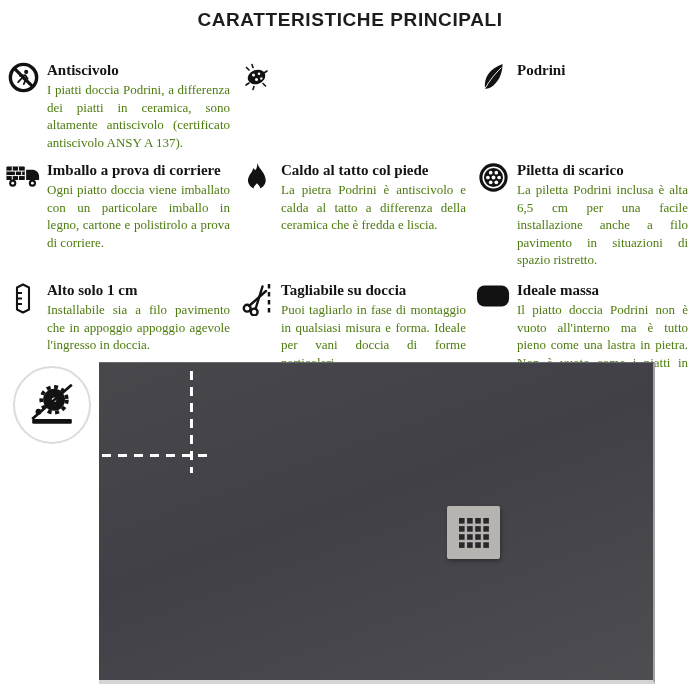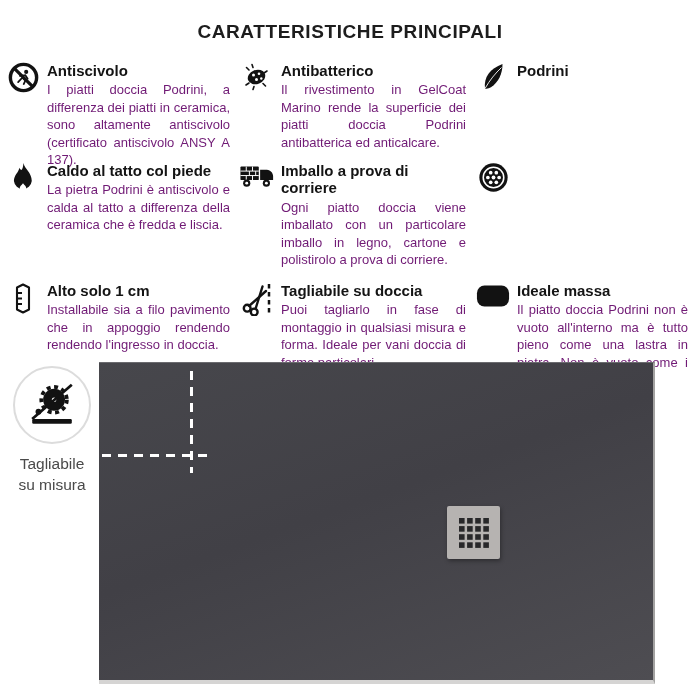--- a/index.html
+++ b/index.html
@@ -1,29 +1,29 @@
 <!DOCTYPE html>
 <html lang="it"><head>
 <meta charset="utf-8">
 <style>
   * { margin:0; padding:0; box-sizing:border-box; }
   html,body { width:700px; height:700px; background:#ffffff; overflow:hidden;
               font-family:"Liberation Sans", sans-serif; }
   .canvas { position:relative; width:700px; height:700px; background:#fff; }
 
-  .page-title { position:absolute; top:21px; left:0; width:700px; text-align:center;
+  .page-title { position:absolute; top:9px; left:0; width:700px; text-align:center;
                 font-size:19px; font-weight:800; letter-spacing:.6px; color:#1d1d1d; }
 
   .features-grid { position:absolute; top:62px; left:6px; width:692px;
                    display:grid; grid-template-columns:234px 236px 222px;
                    grid-template-rows:100px 120px auto; }
-  .feature { display:flex; gap:7px; padding-right:10px; }
+  .feature { display:flex; gap:7px; padding-right:10px;font-family:Liberation Serif, serif; }
   .feature .icon-box { width:34px; flex:0 0 34px; display:flex; justify-content:center; }
   .feature h3 { font-size:15px; font-weight:800; color:#141414; margin-bottom:2px; line-height:1.15; }
-  .feature p  { font-size:13px; color:#701a75; line-height:1.35; text-align:justify;
+  .feature p  { font-size:13px; color:#4d7c0f; line-height:1.35; text-align:justify;
                 hyphens:auto; -webkit-hyphens:auto; }
 
   .badge { position:absolute; left:6px; top:366px; width:92px; text-align:center; }
   .badge .circle { width:78px; height:78px; margin:0 auto; border:2px solid #dcdcdc;
                    border-radius:50%; background:#fff; display:flex;
                    align-items:center; justify-content:center; }
   .badge .label { margin-top:10px; font-size:15.5px; color:#4a4a4a; line-height:1.35; }
 
   .product-photo { position:absolute; left:99px; top:362px; width:556px; height:322px;
                    background:linear-gradient(160deg,#47474c 0%,#414046 45%,#4e4d52 100%);
@@ -72,48 +72,31 @@
             <line x1="11" y1="24.5" x2="10" y2="27.5"></line>
               <line x1="20" y1="21.5" x2="22.5" y2="24"></line>
           </g>
           <ellipse cx="13.5" cy="15" rx="9" ry="7" transform="rotate(-22 13.5 15)" fill="#121212"></ellipse>
           <circle cx="10.5" cy="13" r="1.5" fill="#fff"></circle>
           <circle cx="16" cy="11.8" r="1.3" fill="#fff"></circle>
           <circle cx="13.5" cy="17.5" r="1.5" fill="#fff"></circle>
           <circle cx="18.3" cy="16.5" r="1.2" fill="#fff"></circle>
         </svg>
       </span>
-      <div>
-        <h3>Antibatterico</h3>
-        <p>Il rivestimento in GelCoat Marino rende la superficie dei piatti doccia Podrini antibatterica ed anticalcare.</p>
-      </div>
     </div>
 
     <div class="feature">
       <span class="icon-box">
         <svg width="26" height="30" viewBox="0 0 26 30">
           <path d="M22.5 2 C 10 6.5, 3.5 15.5, 5 26.5 C 6.5 27, 9 26.5, 11 25.3 C 18.5 20, 22.5 12, 22.5 2 Z" fill="#121212"></path>
           <path d="M5 26.5 C 9.5 18.5, 15.5 11, 21.5 5.5" stroke="#ffffff" stroke-width="0.9" fill="none"></path>
         </svg>
       </span>
       <div>
         <h3>Podrini</h3>
-      </div>
-    </div>
-
-    <div class="feature">
-      <span class="icon-box">
-        <svg width="30" height="33" viewBox="0 0 28 32">
-          <path d="M14.5 1 C 15.5 7, 22.5 10, 22.5 18.5 A 8.7 8.7 0 0 1 5.2 18.5 C 5.2 12.5, 9.5 10.5, 10.5 5.5 C 12 8.5, 13.5 9.5, 14.5 1 Z" fill="#121212"></path>
-          <path d="M14 20.5 C 15.6 22.5, 17.2 23.5, 17.2 25.4 A 3.3 3.3 0 0 1 10.8 25.4 C 10.8 23.5, 12.4 22.5, 14 20.5 Z" fill="#fff"></path>
-        </svg>
-      </span>
-      <div>
-        <h3>Caldo al tatto col piede</h3>
-        <p>La pietra Podrini è antiscivolo e calda al tatto a differenza della ceramica che è fredda e liscia.</p>
       </div>
     </div>
 
     <div class="feature">
       <span class="icon-box">
         <svg width="38" height="28" viewBox="0 0 38 28">
           <rect x="0.5" y="3.5" width="20.5" height="15" rx="1" fill="#121212"></rect>
           <g stroke="#ffffff" stroke-width="1.1">
             <line x1="0.5" y1="8.5" x2="21" y2="8.5"></line>
               <line x1="0.5" y1="13.5" x2="21" y2="13.5"></line>
@@ -132,44 +115,61 @@
         </svg>
       </span>
       <div>
         <h3>Imballo a prova di corriere</h3>
         <p>Ogni piatto doccia viene imballato con un particolare imballo in legno, cartone e polistirolo a prova di corriere.</p>
       </div>
     </div>
 
     <div class="feature">
       <span class="icon-box">
+        <svg width="30" height="33" viewBox="0 0 28 32">
+          <path d="M14.5 1 C 15.5 7, 22.5 10, 22.5 18.5 A 8.7 8.7 0 0 1 5.2 18.5 C 5.2 12.5, 9.5 10.5, 10.5 5.5 C 12 8.5, 13.5 9.5, 14.5 1 Z" fill="#121212"></path>
+          <path d="M14 20.5 C 15.6 22.5, 17.2 23.5, 17.2 25.4 A 3.3 3.3 0 0 1 10.8 25.4 C 10.8 23.5, 12.4 22.5, 14 20.5 Z" fill="#fff"></path>
+        </svg>
+      </span>
+      <div>
+        <h3>Caldo al tatto col piede</h3>
+        <p>La pietra Podrini è antiscivolo e calda al tatto a differenza della ceramica che è fredda e liscia.</p>
+      </div>
+    </div>
+
+    <div class="feature">
+      <span class="icon-box">
         <svg width="31" height="31" viewBox="0 0 32 32">
           <circle cx="16" cy="16" r="14.6" fill="#121212"></circle>
           <circle cx="16" cy="16" r="10.6" fill="none" stroke="#fff" stroke-width="1.6"></circle>
           <circle cx="16" cy="16" r="2" fill="#fff"></circle>
           <circle cx="21.8" cy="16" r="1.9" fill="#fff"></circle>
             <circle cx="18.9" cy="21" r="1.9" fill="#fff"></circle>
           <circle cx="13.1" cy="21" r="1.9" fill="#fff"></circle>
             <circle cx="10.2" cy="16" r="1.9" fill="#fff"></circle>
           <circle cx="13.1" cy="11" r="1.9" fill="#fff"></circle>
             <circle cx="18.9" cy="11" r="1.9" fill="#fff"></circle>
         </svg>
       </span>
+      <div>
+        <h3>Piletta di scarico</h3>
+        <p>La piletta Podrini inclusa è alta 6,5 cm per una facile installazione anche a filo pavimento in situazioni di spazio ristretto.</p>
+      </div>
     </div>
 
     <div class="feature">
       <span class="icon-box">
         <svg width="20" height="33" viewBox="0 0 20 33">
           <path d="M4 5.5 L10 2.5 L16 5.5 V27.5 L10 30.5 L4 27.5 Z" fill="none" stroke="#121212" stroke-width="2.1" stroke-linejoin="round"></path>
           <path d="M4 11 h5 M4 16.5 h5 M4 22 h5" stroke="#121212" stroke-width="1.8"></path>
         </svg>
       </span>
       <div>
         <h3>Alto solo 1 cm</h3>
-        <p>Installabile sia a filo pavimento che in appoggio rendendo rendendo l'ingresso in doccia.</p>
+        <p>Installabile sia a filo pavimento che in appoggio appoggio agevole l'ingresso in doccia.</p>
       </div>
     </div>
 
     <div class="feature">
       <span class="icon-box">
         <svg width="32" height="34" viewBox="0 0 32 34">
           <g stroke="#121212" stroke-width="2.4" stroke-linecap="round" fill="none">
             <line x1="8" y1="24" x2="25" y2="9"></line>
             <line x1="14.5" y1="27" x2="21.5" y2="4.5"></line>
             <circle cx="6.2" cy="26.2" r="3.4"></circle>
@@ -200,24 +200,20 @@
   <div class="badge">
     <div class="circle">
       <svg width="50" height="46" viewBox="0 0 48 44">
         <circle cx="26" cy="17" r="10.5" fill="#121212"></circle>
         <circle cx="26" cy="17" r="12.3" fill="none" stroke="#121212" stroke-width="3.6" stroke-dasharray="3.8 3.4"></circle>
         <circle cx="26" cy="17" r="2.2" fill="#fff"></circle>
         <circle cx="11" cy="28.5" r="2.8" fill="#121212"></circle>
         <line x1="5" y1="35.5" x2="43" y2="2.5" stroke="#121212" stroke-width="2.6"></line>
         <rect x="5" y="35.5" width="38" height="4.6" rx="1.2" fill="#121212"></rect>
       </svg>
-    </div>
-    <div class="label">
-      <div>Tagliabile</div>
-      <div>su misura</div>
     </div>
   </div>
 
   <div class="product-photo">
     <div class="cut-line-v"></div>
     <div class="cut-line-h"></div>
     <div class="drain">
       <svg width="30" height="30" viewBox="0 0 30 30">
         <g fill="#28282a">
           <rect x="0" y="0" width="5.6" height="5.6"></rect>

